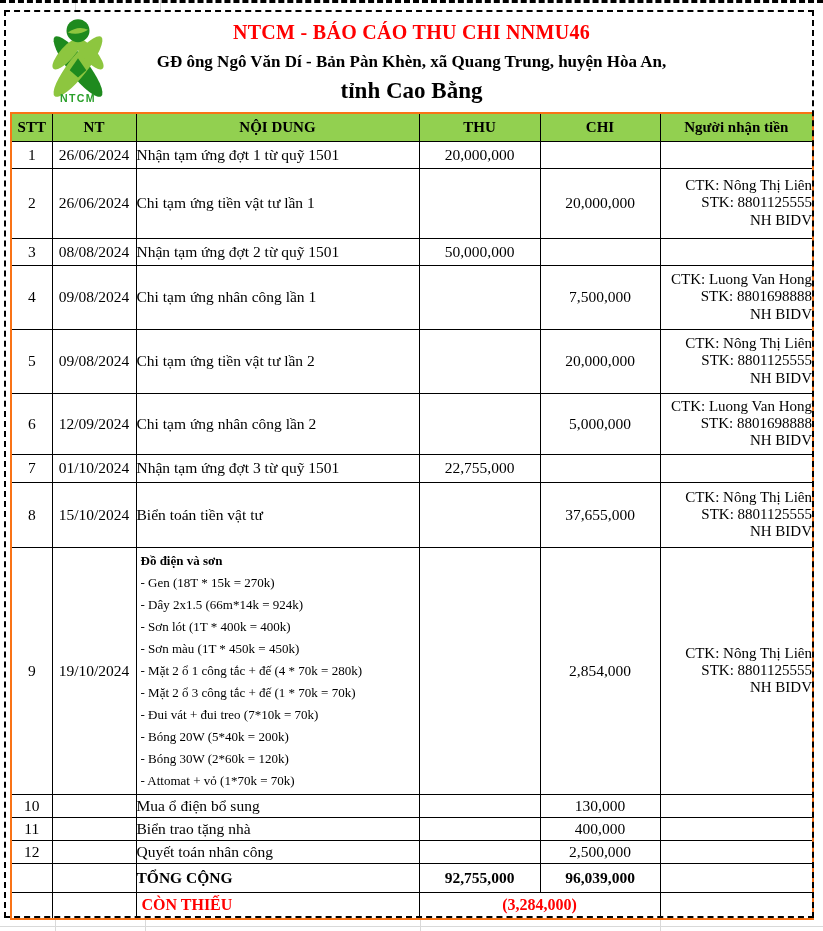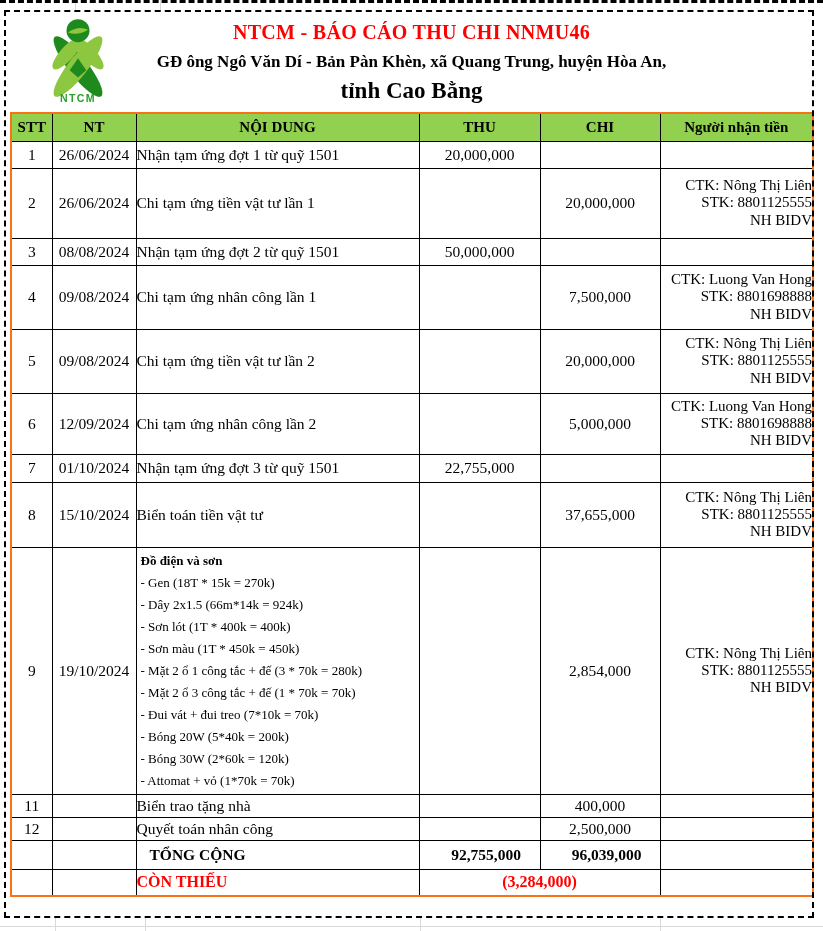--- a/index.html
+++ b/index.html
@@ -43,23 +43,23 @@
     line-height:1.15;
   }
   table.report{border:2px solid #f97316;}
   th{background:#92D050;font-weight:bold;font-size:15px;text-align:center;}
   td.ctr{text-align:center;}
   td.txt{text-align:left;padding-left:4px;}
   td.num{text-align:center;padding-right:5px;}
   td.recip{text-align:right;padding-left:4px;font-size:15px;line-height:20px;}
   .r9lines{font-size:13px;line-height:22px;padding:2px 0 2px 4px;}
   .r9title{font-weight:bold;}
-  tr.total td{font-weight:bold;padding-left:13px;}
+  tr.total td{font-weight:bold;}
   tr.deficit td{font-weight:bold;color:#ff0000;font-size:16px;}
-  tr.deficit td.txt{}
+  tr.deficit td.txt{padding-left:5px;}
 </style>
 </head>
 <body>
 
 <div class="page">
 
   <div class="gridline gl-top-v1"></div>
   <div class="gridline gl-top-v2"></div>
   <div class="gridline gl-bot-h"></div>
   <div class="gridline gl-bot-v1"></div>
@@ -196,37 +196,45 @@
     <tr style="height:247px">
       <td class="ctr">9</td>
       <td class="ctr">19/10/2024</td>
       <td class="txt">
         <div class="r9lines">
           <div class="r9title">Đồ điện và sơn</div>
           <div>- Gen (18T * 15k = 270k)</div>
           <div>- Dây 2x1.5 (66m*14k = 924k)</div>
           <div>- Sơn lót (1T * 400k = 400k)</div>
           <div>- Sơn màu (1T * 450k = 450k)</div>
-          <div>- Mặt 2 ổ 1 công tắc + đế (3 * 70k = 280k)</div>
+          <div>- Mặt 2 ổ 1 công tắc + đế (4 * 70k = 280k)</div>
           <div>- Mặt 2 ổ 3 công tắc + đế (1 * 70k = 70k)</div>
           <div>- Đui vát + đui treo (7*10k = 70k)</div>
           <div>- Bóng 20W (5*40k = 200k)</div>
           <div>- Bóng 30W (2*60k = 120k)</div>
           <div>- Attomat + vỏ (1*70k = 70k)</div>
         </div>
       </td>
       <td class="num"></td>
       <td class="num">2,854,000</td>
       <td class="recip">
         <div>CTK: Nông Thị Liên</div>
         <div>STK: 8801125555</div>
         <div>NH BIDV</div>
       </td>
     </tr>
 
+    <tr style="height:23px">
+      <td class="ctr">10</td>
+      <td class="ctr"></td>
+      <td class="txt">Mua ổ điện bổ sung</td>
+      <td class="num"></td>
+      <td class="num">130,000</td>
+      <td class="recip"></td>
+    </tr>
 
     <tr style="height:23px">
       <td class="ctr">11</td>
       <td class="ctr"></td>
       <td class="txt">Biển trao tặng nhà</td>
       <td class="num"></td>
       <td class="num">400,000</td>
       <td class="recip"></td>
     </tr>
 

